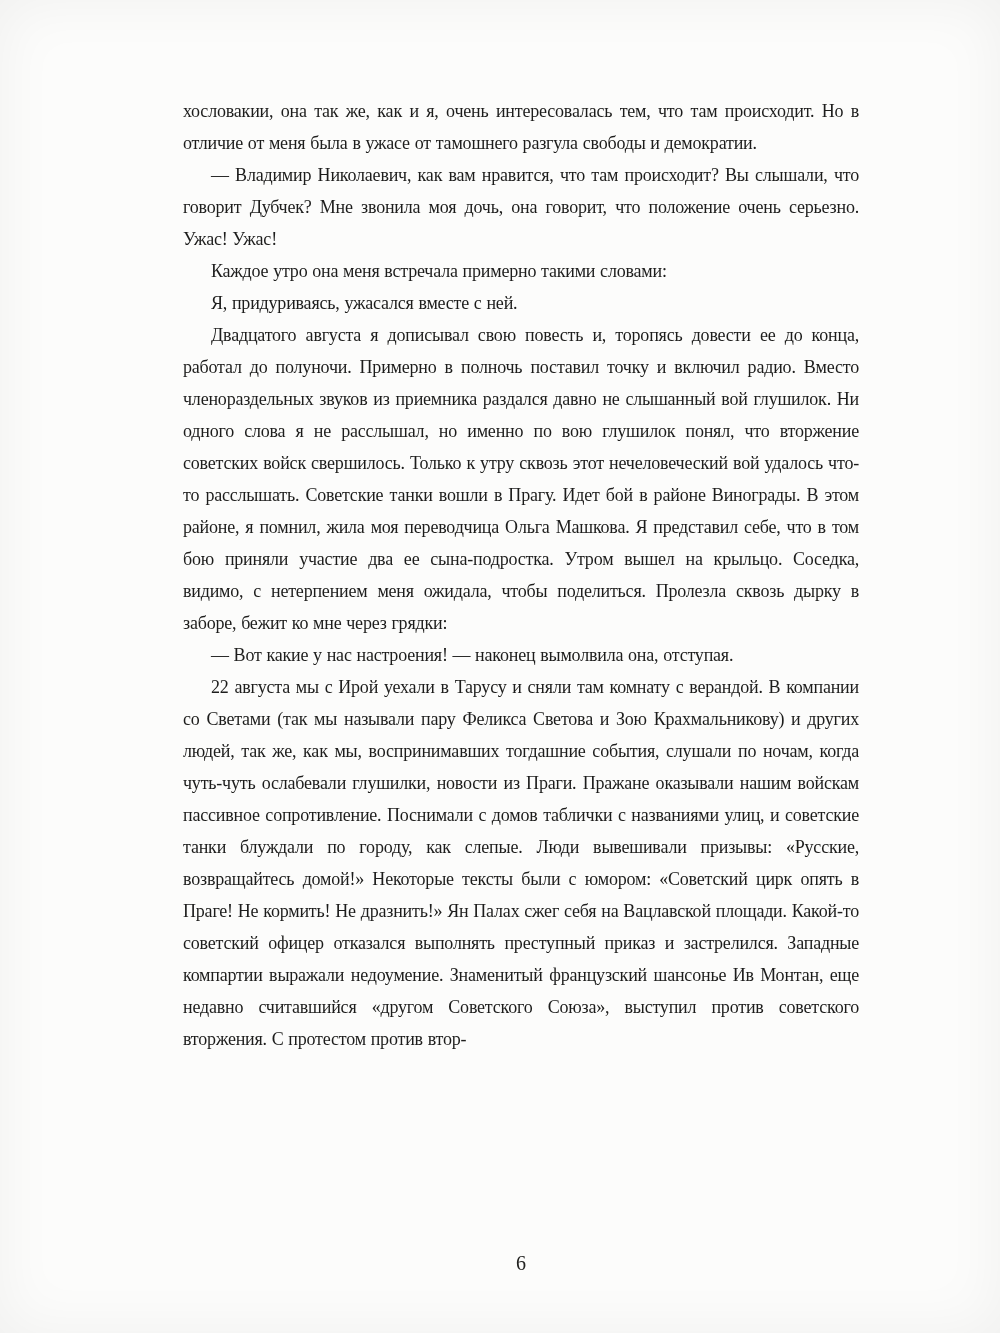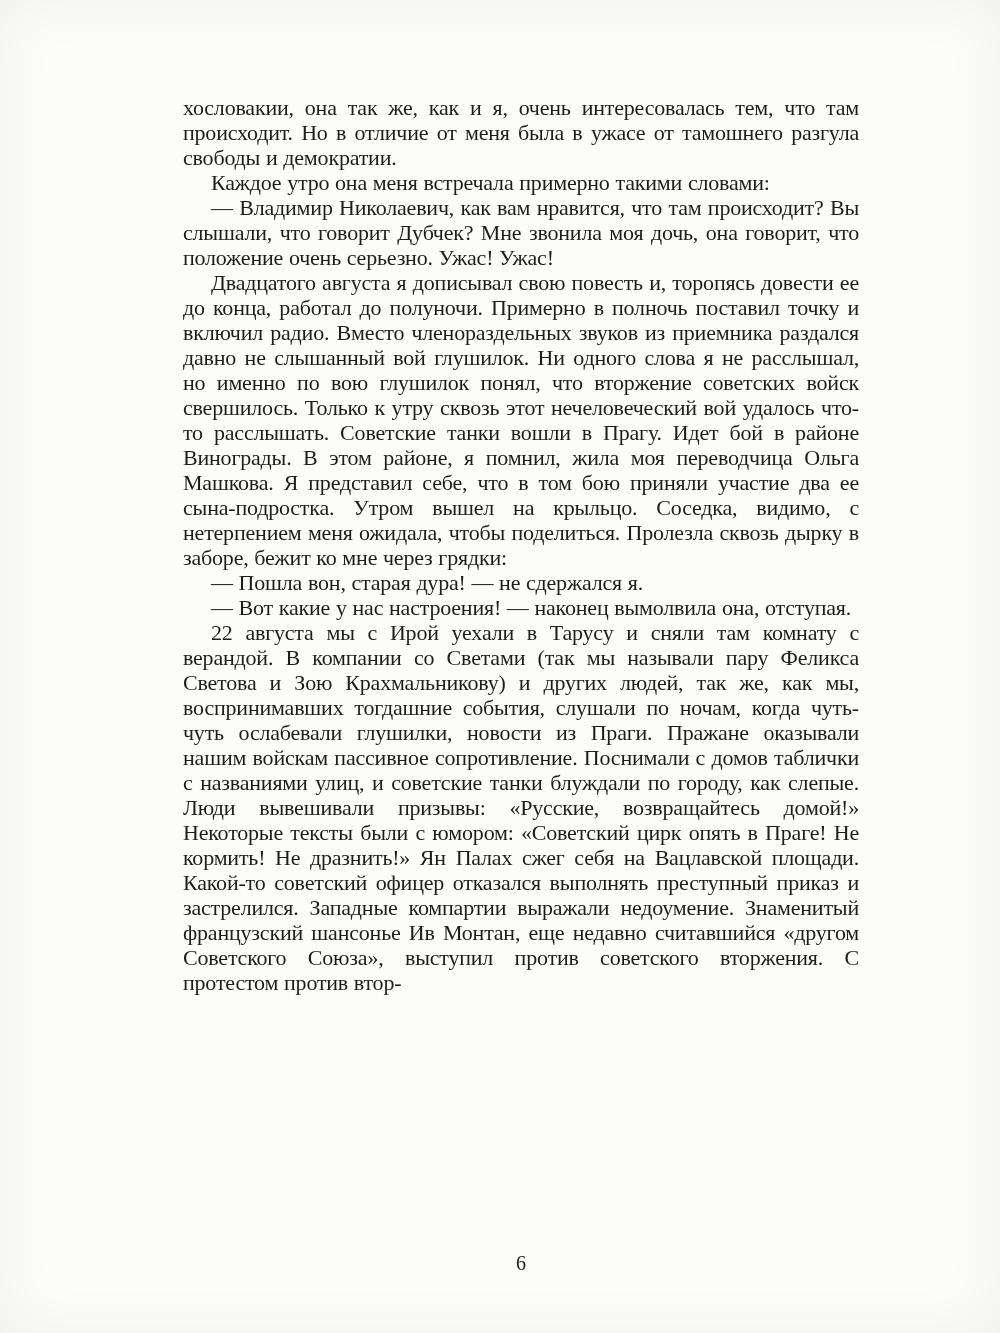--- a/index.html
+++ b/index.html
@@ -26,22 +26,22 @@
   .text-block {
     position: absolute;
     left: 183px;
     top: 95px;
     width: 676px;
     color: #1d1d1c;
   }
   .para {
     margin: 0;
     padding: 0;
-    font-size: 22px;
-    line-height: 25px;
+    font-size: 18px;
+    line-height: 32px;
     text-align: justify;
     text-indent: 28px;
     letter-spacing: -0.2px;
     word-spacing: 0.5px;
   }
   .para.no-indent {
     text-indent: 0;
   }
   .page-number {
     position: absolute;
@@ -53,21 +53,21 @@
     color: #222220;
   }
 </style>
 </head>
 <body>
 
 <div class="page">
   <div class="text-block">
 
   <p class="para no-indent">хословакии, она так же, как и я, очень интересовалась тем, что там происходит. Но в отличие от меня была в ужасе от тамошнего разгула свободы и демократии.</p>
+      <p class="para">— Владимир Николаевич, как вам нравится, что там происходит? Вы слышали, что говорит Дубчек? Мне звонила моя дочь, она говорит, что положение очень серьезно. Ужас! Ужас!</p>
       <p class="para">Каждое утро она меня встречала примерно такими словами:</p>
-      <p class="para">— Владимир Николаевич, как вам нравится, что там происходит? Вы слышали, что говорит Дубчек? Мне звонила моя дочь, она говорит, что положение очень серьезно. Ужас! Ужас!</p>
+      <p class="para">Я, придуриваясь, ужасался вместе с ней.</p>
       <p class="para">Двадцатого августа я дописывал свою повесть и, торопясь довести ее до конца, работал до полуночи. Примерно в полночь поставил точку и включил радио. Вместо членораздельных звуков из приемника раздался давно не слышанный вой глушилок. Ни одного слова я не расслышал, но именно по вою глушилок понял, что вторжение советских войск свершилось. Только к утру сквозь этот нечеловеческий вой удалось что-то расслышать. Советские танки вошли в Прагу. Идет бой в районе Винограды. В этом районе, я помнил, жила моя переводчица Ольга Машкова. Я представил себе, что в том бою приняли участие два ее сына-подростка. Утром вышел на крыльцо. Соседка, видимо, с нетерпением меня ожидала, чтобы поделиться. Пролезла сквозь дырку в заборе, бежит ко мне через грядки:</p>
-      <p class="para">— Пошла вон, старая дура! — не сдержался я.</p>
       <p class="para">— Вот какие у нас настроения! — наконец вымолвила она, отступая.</p>
       <p class="para">22 августа мы с Ирой уехали в Тарусу и сняли там комнату с верандой. В компании со Светами (так мы называли пару Феликса Светова и Зою Крахмальникову) и других людей, так же, как мы, воспринимавших тогдашние события, слушали по ночам, когда чуть-чуть ослабевали глушилки, новости из Праги. Пражане оказывали нашим войскам пассивное сопротивление. Поснимали с домов таблички с названиями улиц, и советские танки блуждали по городу, как слепые. Люди вывешивали призывы: «Русские, возвращайтесь домой!» Некоторые тексты были с юмором: «Советский цирк опять в Праге! Не кормить! Не дразнить!» Ян Палах сжег себя на Вацлавской площади. Какой-то советский офицер отказался выполнять преступный приказ и застрелился. Западные компартии выражали недоумение. Знаменитый французский шансонье Ив Монтан, еще недавно считавшийся «другом Советского Союза», выступил против советского вторжения. С протестом против втор-</p>
     </div>
   <div class="page-number">6</div>
 </div>
 
 </body></html>

